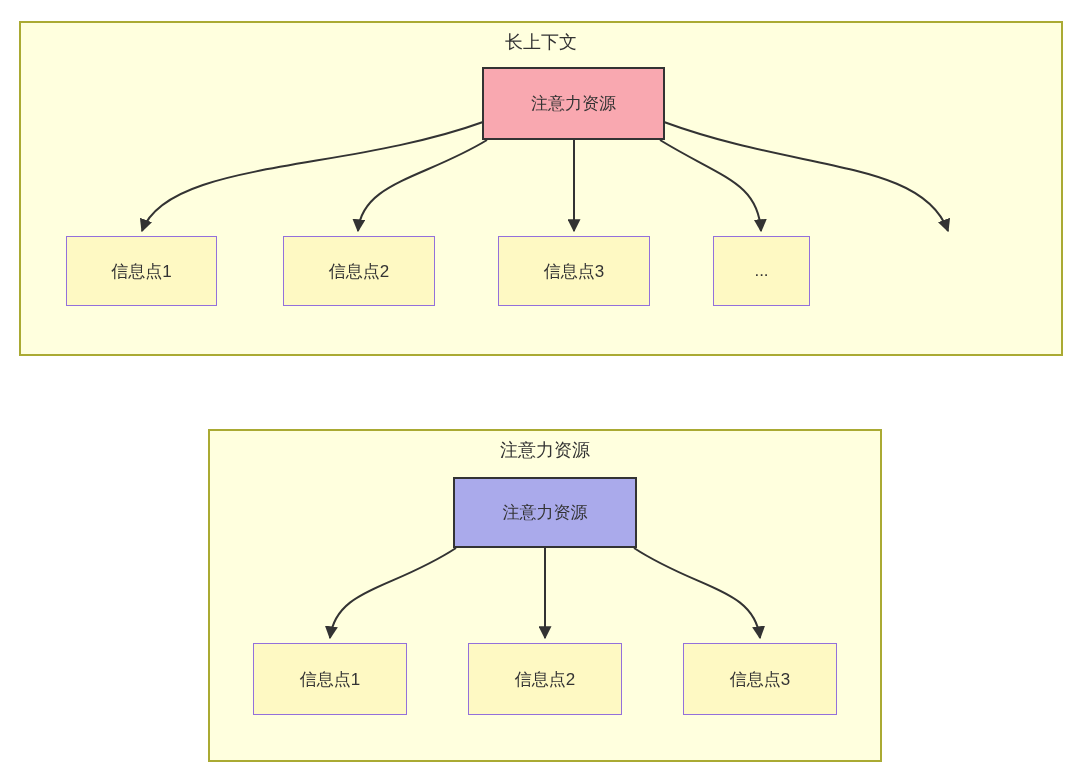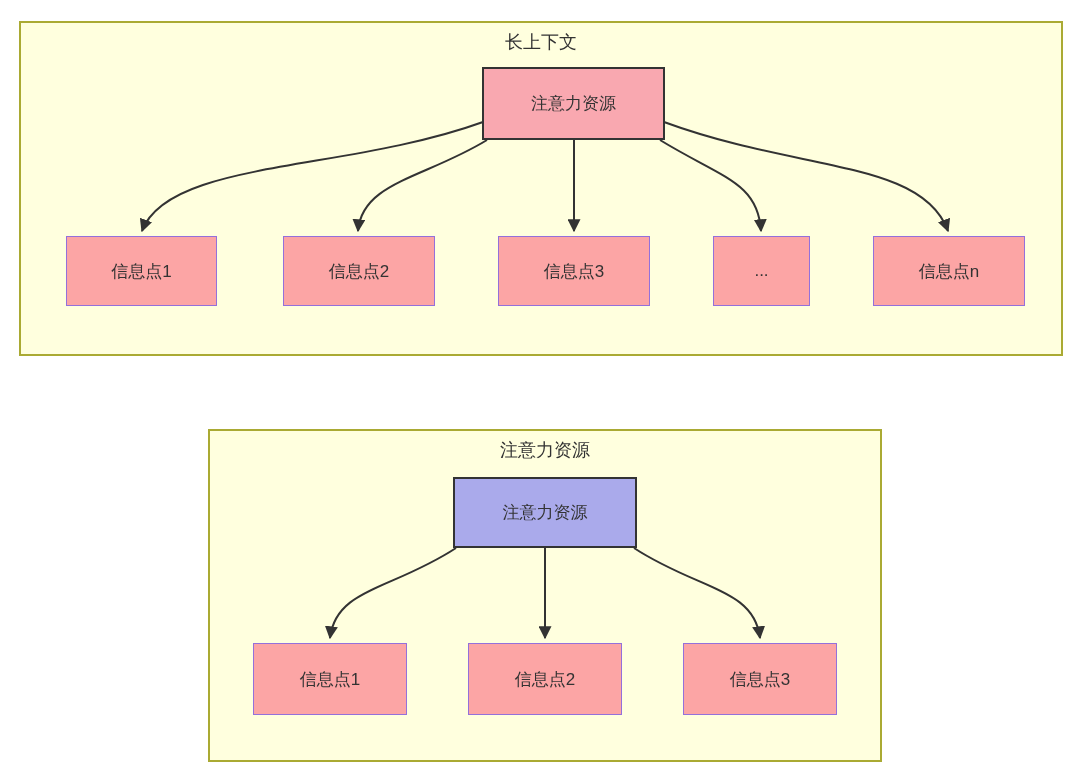--- a/index.html
+++ b/index.html
@@ -38,21 +38,21 @@
     justify-content: center;
     font-size: 17px;
     color: #333333;
   }
   .attn {
     border: 2px solid #333333;
   }
   .attn-long { background: #F9A8B0; }
   .attn-short { background: #AAAAEB; }
   .info {
-    background: #fca5a5;
+    background: #fef9c3;
     border: 1.5px solid #9370DB;
   }
   svg.edges {
     position: absolute;
     left: 0;
     top: 0;
     width: 1080px;
     height: 774px;
     pointer-events: none;
   }
@@ -92,21 +92,20 @@
     <path class="edge" d="M 545,548 L 545,638" marker-end="url(#arrowhead)"></path>
     <path class="edge" d="M 634,548 C 698,590 754,588 760,638" marker-end="url(#arrowhead)"></path>
   </svg>
 
   <div class="node attn attn-long" style="left:482px; top:67px; width:183px; height:73px;">注意力资源</div>
 
   <div class="node info" style="left:66px; top:236px; width:151px; height:70px;">信息点1</div>
   <div class="node info" style="left:283px; top:236px; width:152px; height:70px;">信息点2</div>
   <div class="node info" style="left:498px; top:236px; width:152px; height:70px;">信息点3</div>
   <div class="node info" style="left:713px; top:236px; width:97px; height:70px;">...</div>
-  <div class="node info" style="left:873px; top:236px; width:152px; height:70px;">信息点n</div>
 
   <div class="node attn attn-short" style="left:453px; top:477px; width:184px; height:71px;">注意力资源</div>
 
   <div class="node info" style="left:253px; top:643px; width:154px; height:72px;">信息点1</div>
   <div class="node info" style="left:468px; top:643px; width:154px; height:72px;">信息点2</div>
   <div class="node info" style="left:683px; top:643px; width:154px; height:72px;">信息点3</div>
 
 </div>
 
 </body></html>

